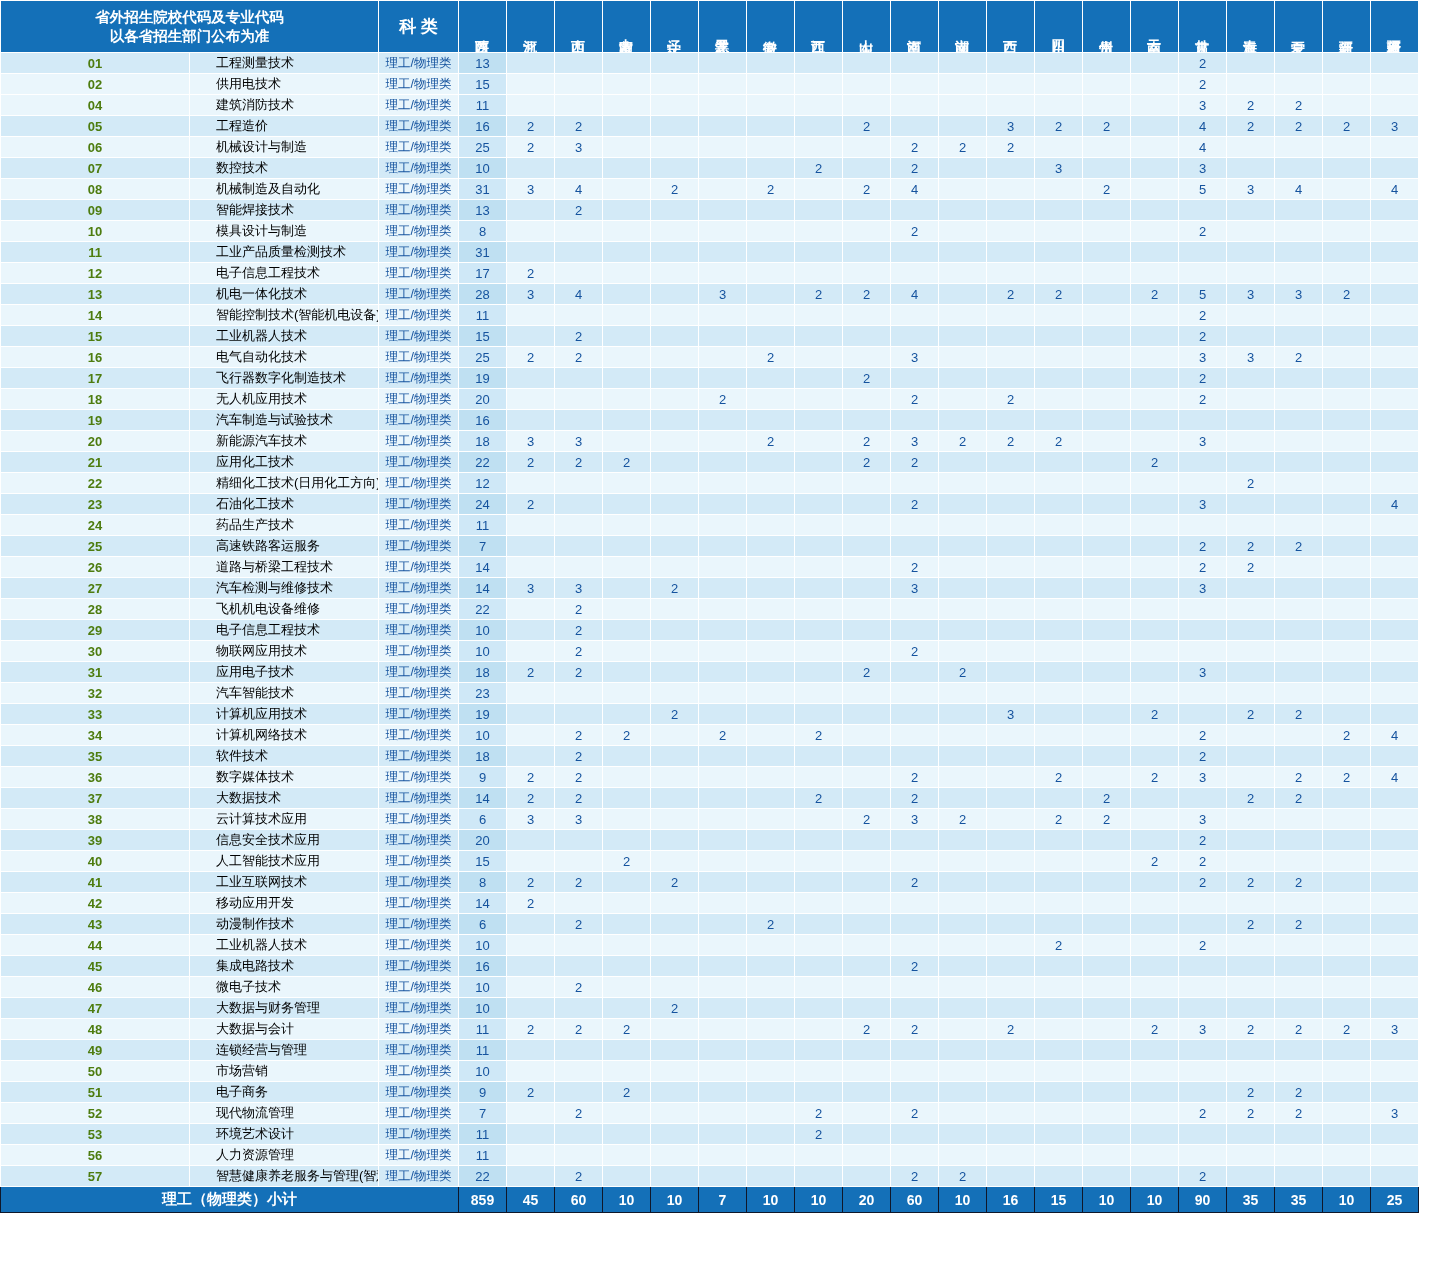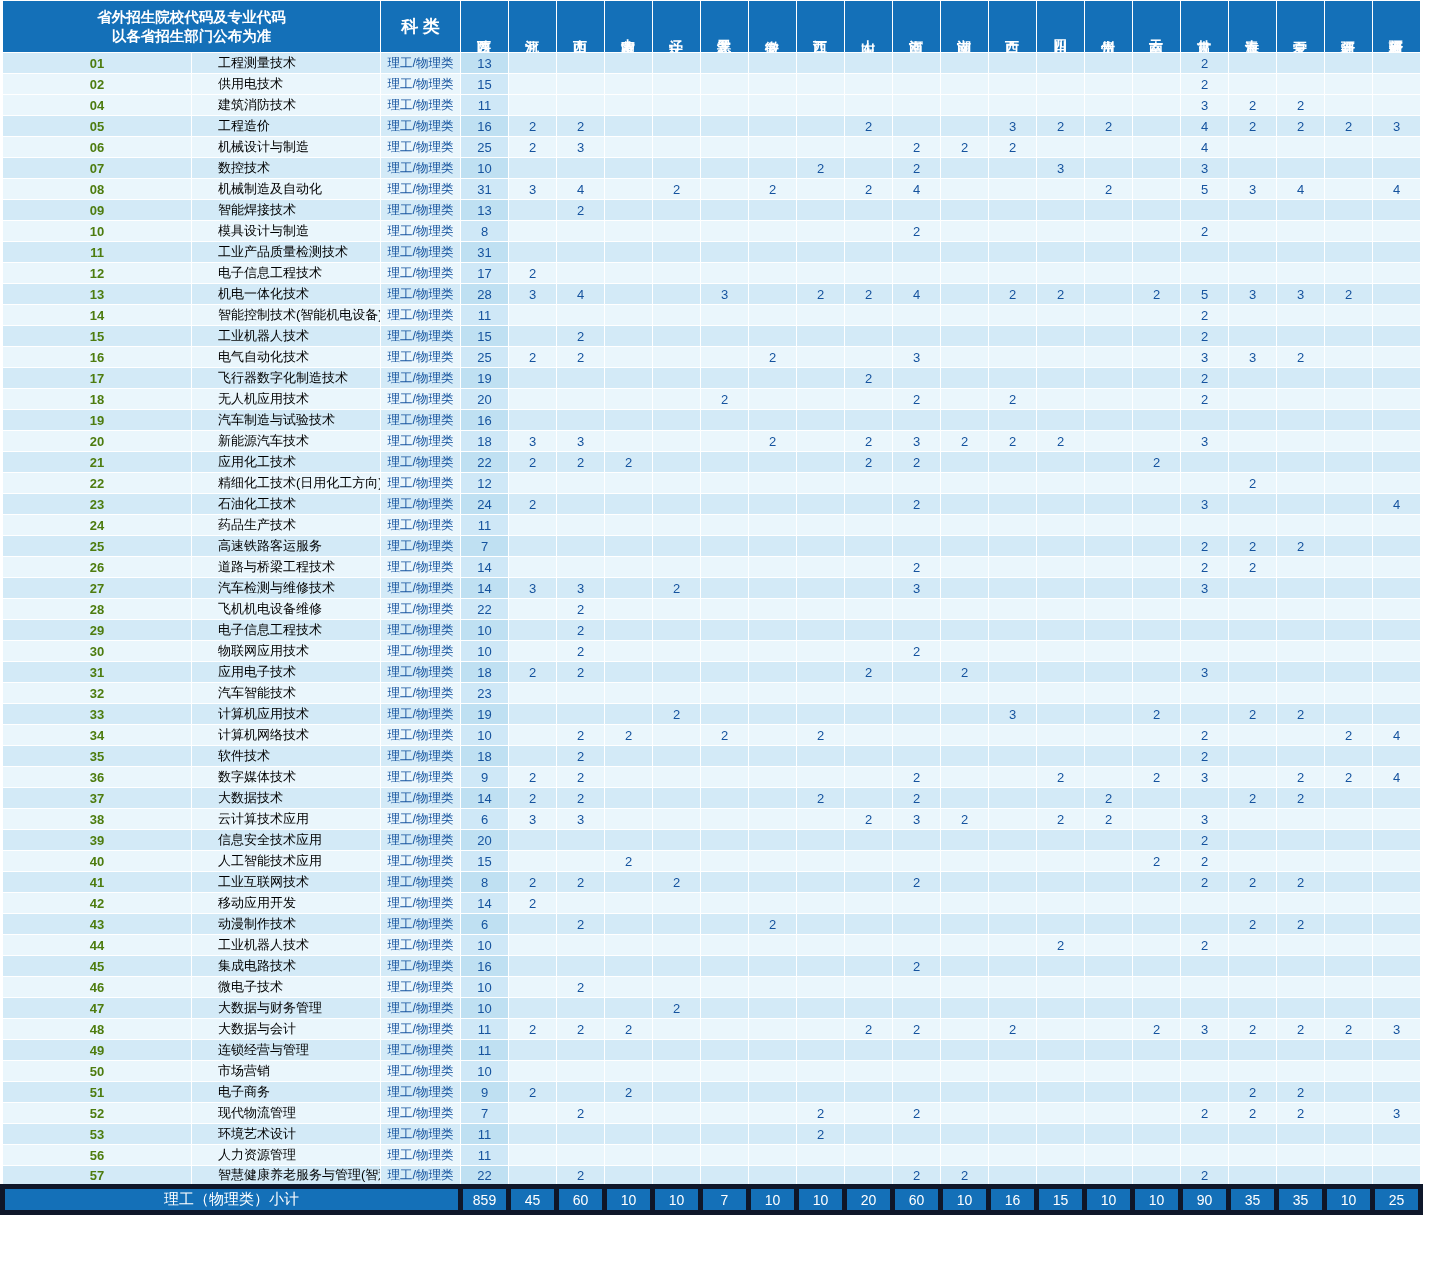--- a/index.html
+++ b/index.html
@@ -66,24 +66,24 @@
   tbody tr.odd  td { background:#eaf6fc; }
   tbody tr.even td.major, tbody tr.even td.idx, tbody tr.even td.kelei { background:#d3eaf7; }
   tbody tr.odd  td.major, tbody tr.odd  td.idx,  tbody tr.odd  td.kelei { background:#eaf6fc; }
   
   td.sx { background:#bfe0f2 !important; font-weight:normal; }
   tbody tr.odd td.sx { background:#cfe8f7 !important; }
   
   tfoot td {
     background:#1470b8;
     color:#ffffff;
-    font-weight:normal;
+    font-weight:bold;
     font-size:14px;
     height:26px;
-    border:5px solid #0f172a;
+    border:1px solid #0f172a;
   }
   tfoot td.flabel {
     text-align:center;
     font-size:15px;
   }
 </style>
 </head>
 <body>
 
 <table>

